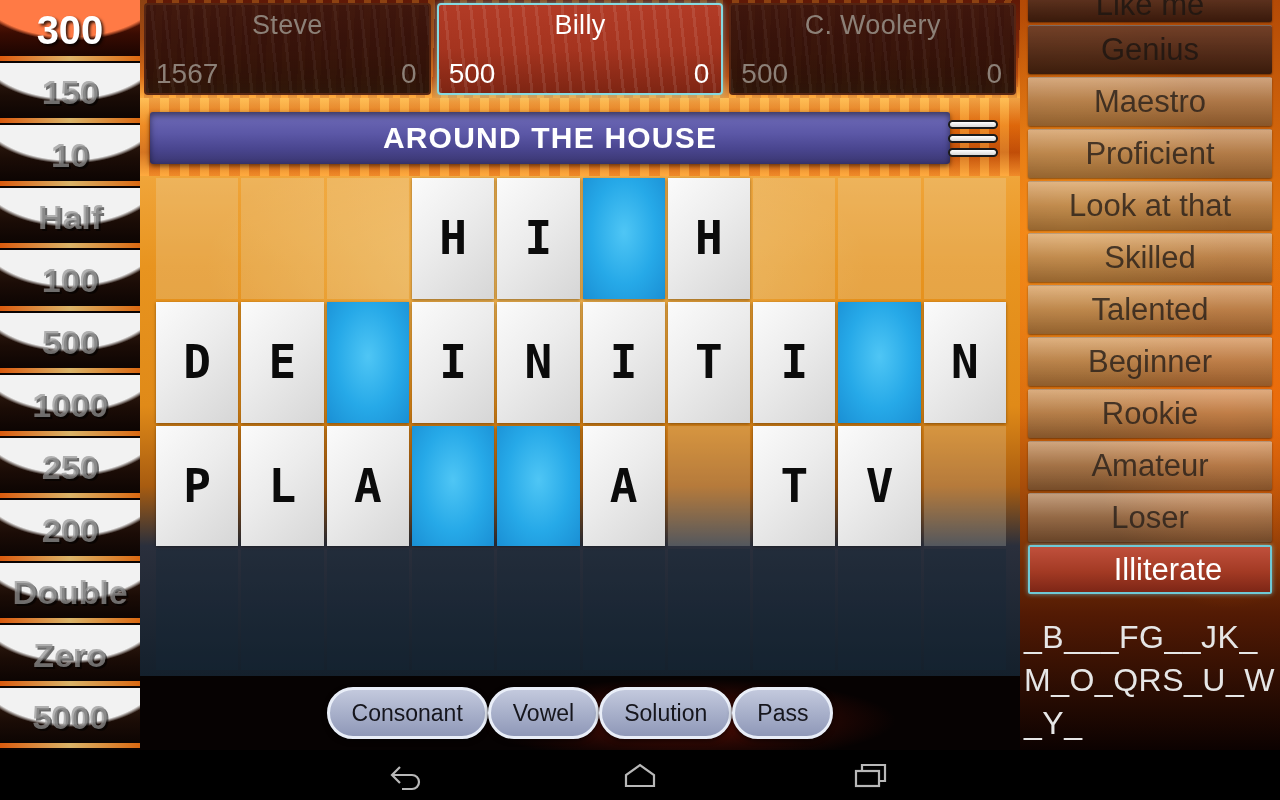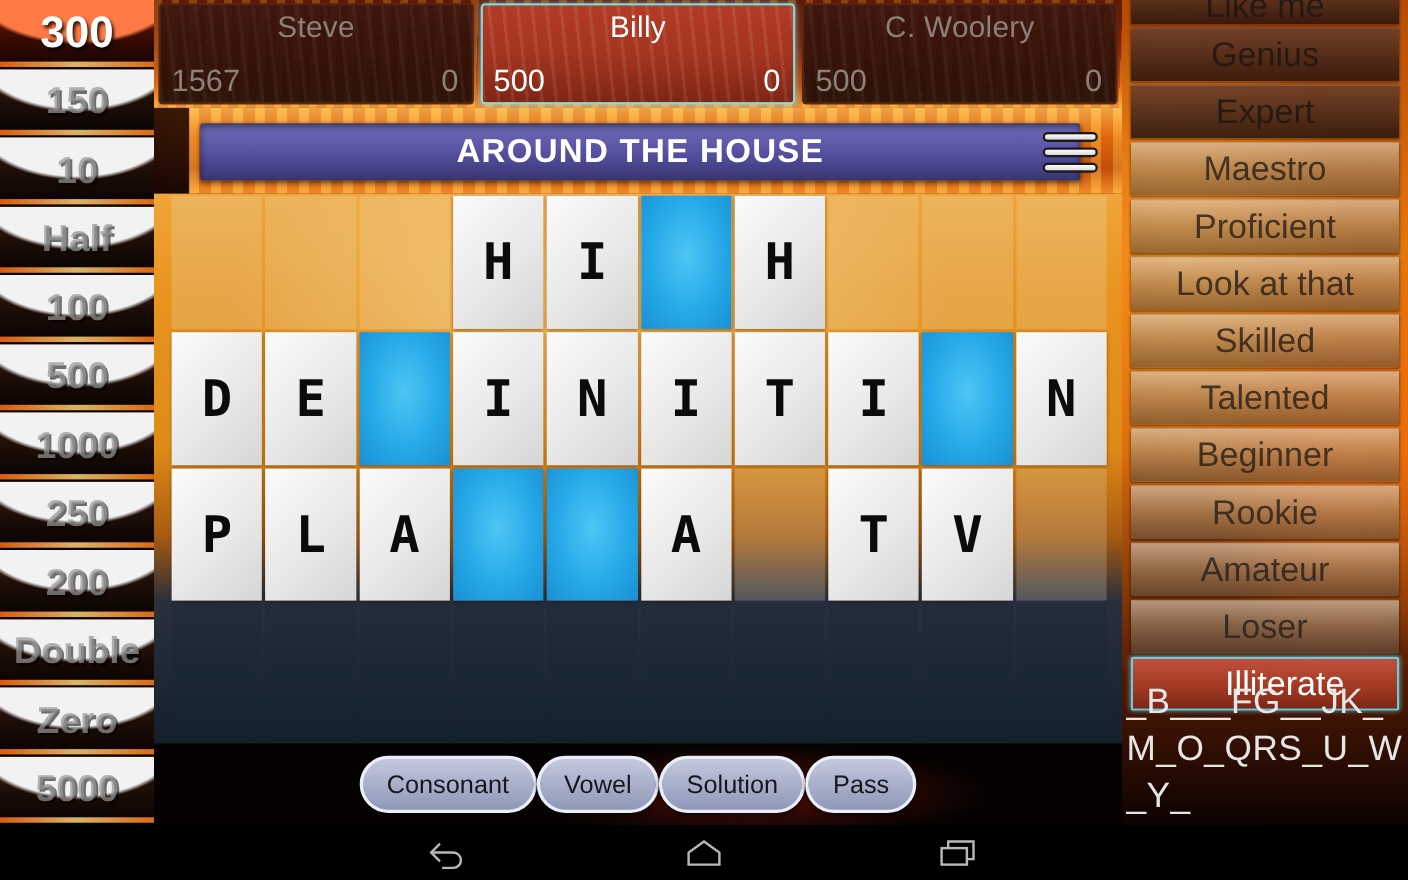--- a/index.html
+++ b/index.html
@@ -95,21 +95,20 @@
              letter-spacing:.5px; word-break:break-all; background:transparent; }
 
   
   #center { position:absolute; left:140px; top:98px; width:880px; height:652px; z-index:4; }
 
   
   #banner-area { position:relative; height:78px;
     background:
       repeating-linear-gradient(90deg, rgba(255,200,90,.30) 0 9px, rgba(180,60,0,.20) 9px 20px),
       linear-gradient(180deg,#ffbb55 0%, #e8720e 35%, #c4520a 70%, #ff9e33 100%);
-    margin-left: 32px;
   }
   #banner { position:absolute; left:10px; top:14px; width:800px; height:52px; border-radius:3px;
             display:flex; align-items:center; justify-content:center;
             background:linear-gradient(180deg,#6f6bb8 0%, #5b57a6 42%, #4a4690 70%, #3a3670 100%);
             box-shadow:0 3px 6px rgba(0,0,0,.5) inset, 0 2px 5px rgba(0,0,0,.55);
             color:#fff; font-size:30px; font-weight:bold; letter-spacing:1.2px; }
   #menu-btn { position:absolute; right:22px; top:16px; width:50px; height:48px;
               display:flex; flex-direction:column; justify-content:center; gap:5px; cursor:pointer; }
   #menu-btn i { display:block; height:9px; border-radius:5px;
                 background:linear-gradient(180deg,#fff,#d8d8d8);
@@ -216,23 +215,20 @@
       </div>
     </div>
 
   <div id="ranks">
       <div class="rank dark clipped">
         <span>Like me</span>
       </div>
       <div class="rank dark">
         <span>Genius</span>
       </div>
-      <div class="rank dark">
-        <span>Expert</span>
-      </div>
       <div class="rank">
         <span>Maestro</span>
       </div>
       <div class="rank">
         <span>Proficient</span>
       </div>
       <div class="rank">
         <span>Look at that</span>
       </div>
       <div class="rank">

